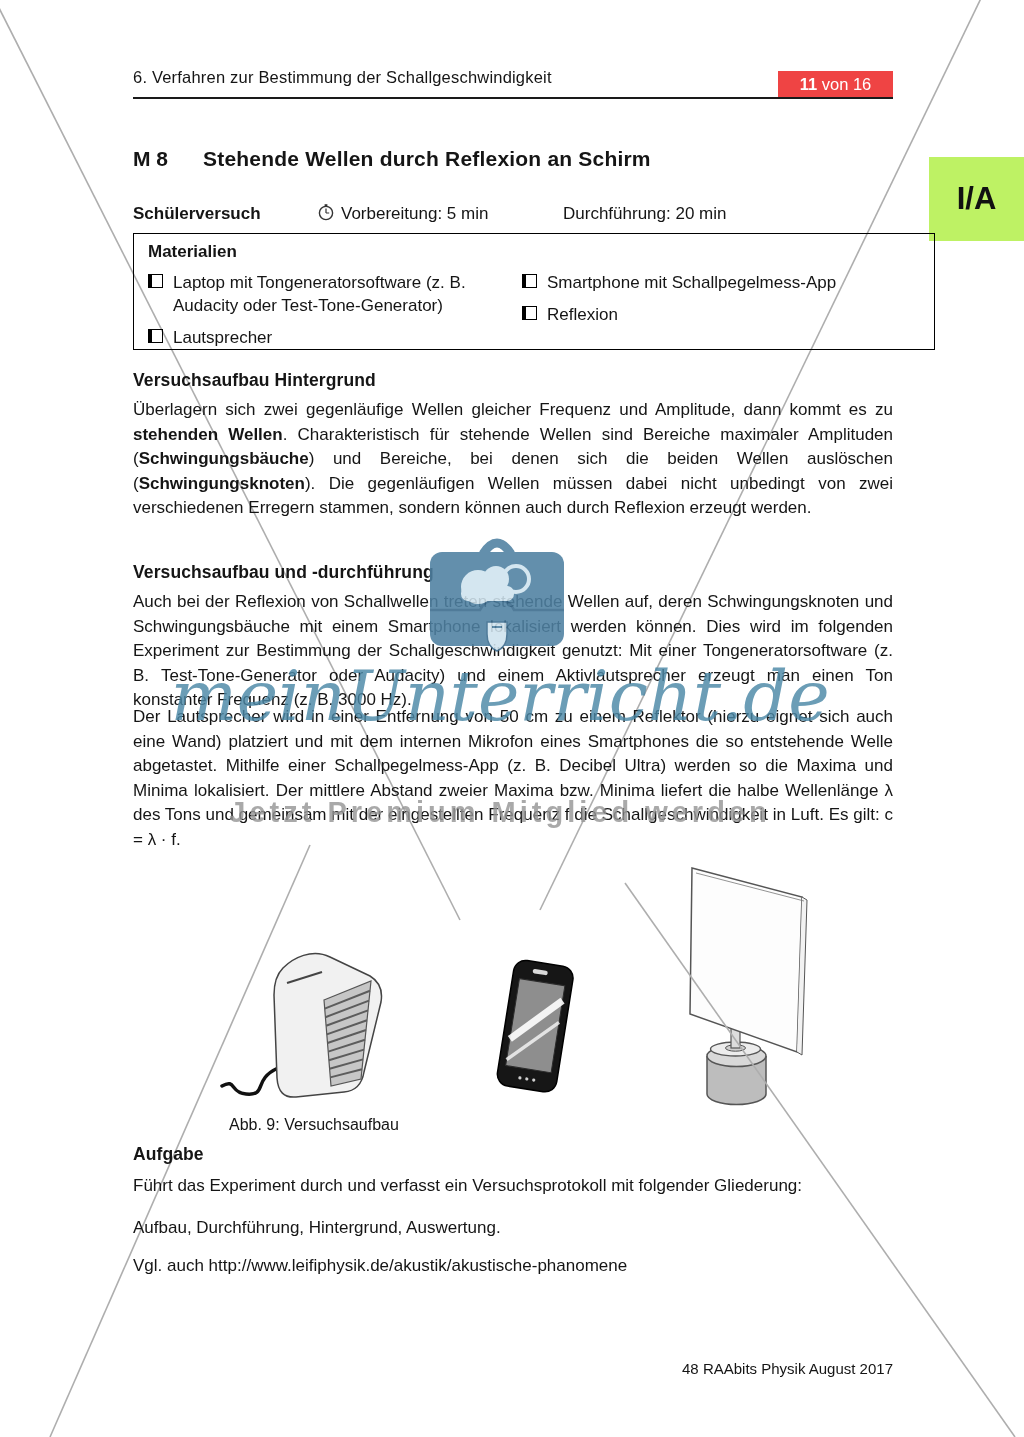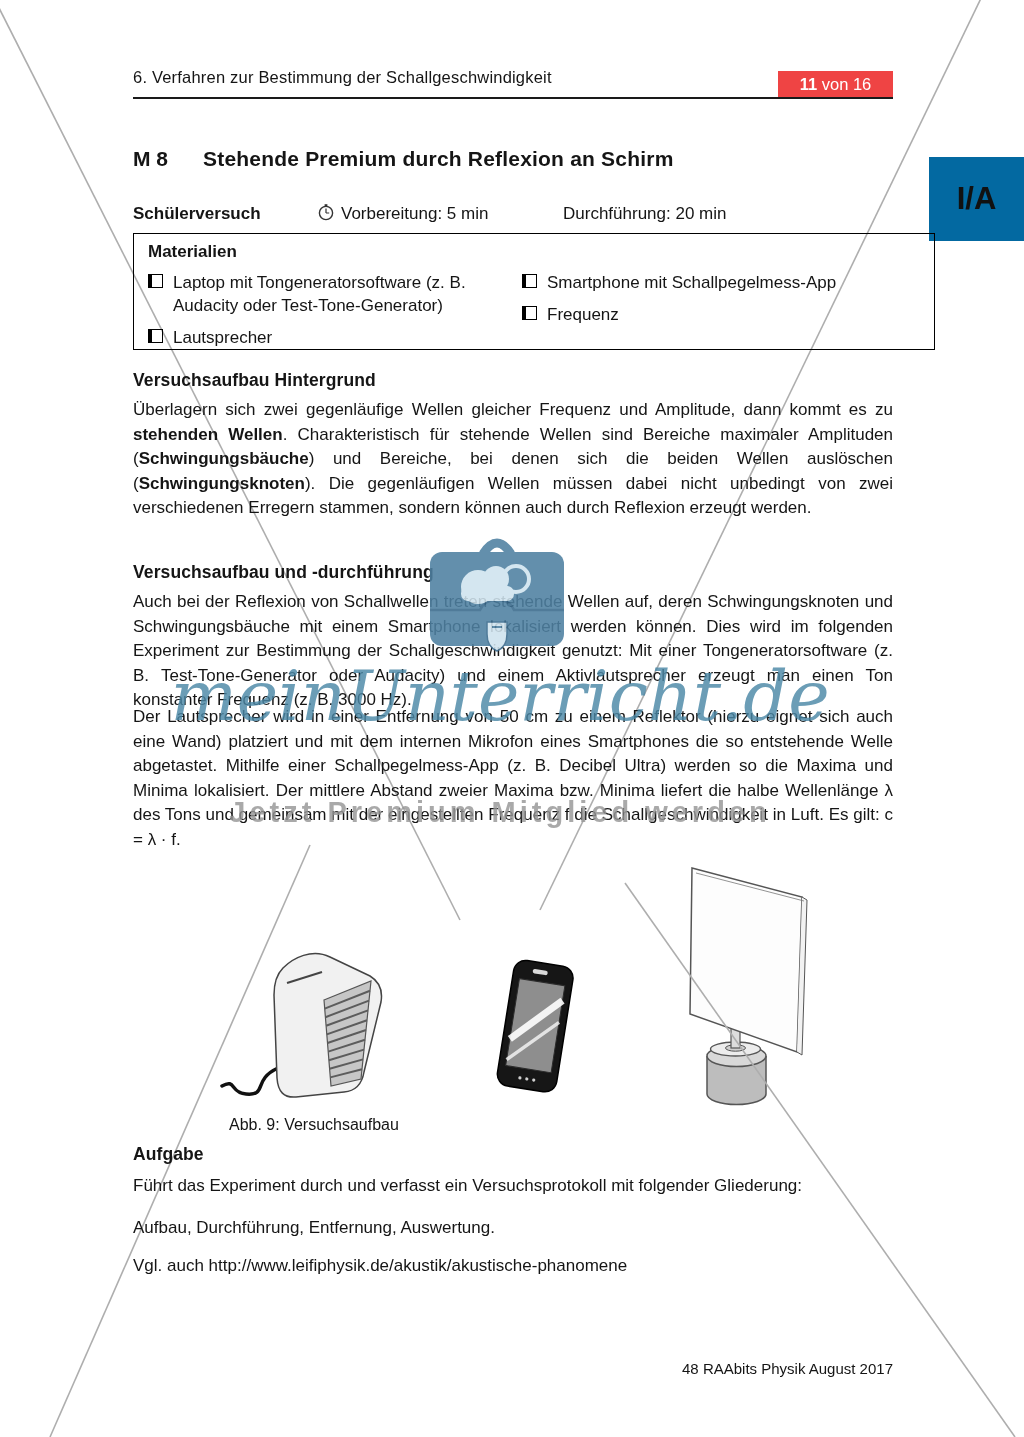--- a/index.html
+++ b/index.html
@@ -5,21 +5,21 @@
   html,body{margin:0;padding:0;background:#e8e8e8;}
   .page{position:relative;width:1024px;height:1437px;background:#fff;overflow:hidden;
         font-family:"Liberation Sans",sans-serif;color:#151515;margin:0 auto;}
   .abs{position:absolute;}
   
   .chapter{left:133px;top:68px;font-size:16.5px;letter-spacing:.2px;}
   .page-badge{left:778px;top:71px;width:115px;height:27px;background:#ef4444;color:#fff;
               text-align:center;line-height:27px;font-size:16.5px;}
   .page-badge .b{font-weight:bold;}
   .head-rule{left:133px;top:97px;width:760px;height:2px;background:#1a1a1a;}
-  .side-badge{left:929px;top:157px;width:95px;height:84px;background:#0369a1;
+  .side-badge{left:929px;top:157px;width:95px;height:84px;background:#bef264;
               text-align:center;line-height:84px;font-size:31px;font-weight:bold;color:#111;}
   
   .title-code{left:133px;top:147px;font-size:21px;font-weight:bold;}
   .title-text{left:203px;top:147px;font-size:21px;font-weight:bold;letter-spacing:.2px;}
   
   .meta-type{left:133px;top:204px;font-size:17px;font-weight:bold;}
   .meta-clock{left:317px;top:203px;}
   .meta-prep{left:341px;top:204px;font-size:17px;}
   .meta-dur{left:563px;top:204px;font-size:17px;}
   
@@ -105,21 +105,21 @@
       <line x1="625" y1="883" x2="1015" y2="1437"></line>
     </g>
   </svg>
 
   <div class="abs chapter z2">6. Verfahren zur Bestimmung der Schallgeschwindigkeit</div>
   <div class="abs page-badge z2"><span class="b">11</span><span> von 16</span></div>
   <div class="abs head-rule z2"></div>
   <div class="abs side-badge z2">I/A</div>
 
   <div class="abs title-code z2">M 8</div>
-  <div class="abs title-text z2">Stehende Premium durch Reflexion an Schirm</div>
+  <div class="abs title-text z2">Stehende Wellen durch Reflexion an Schirm</div>
 
   <div class="abs meta-type z2">Schülerversuch</div>
   <span class="abs meta-clock z2">
     <svg width="18" height="18" viewBox="0 0 18 18">
       <circle cx="9" cy="10" r="6.6" fill="none" stroke="#333" stroke-width="1.4"></circle>
       <rect x="7.6" y="1.2" width="2.8" height="2" fill="#333"></rect>
       <path d="M9,10 L9,5.6 M9,10 L12.2,10" stroke="#333" stroke-width="1.2"></path>
     </svg>
   </span>
   <div class="abs meta-prep z2">Vorbereitung: 5 min</div>
@@ -137,37 +137,37 @@
           <span class="mat-label">Lautsprecher</span>
         </div>
       </div>
     <div class="mat-col mat-col2">
         <div class="mat-item">
           <span class="cbx"></span>
           <span class="mat-label">Smartphone mit Schallpegelmess-App</span>
         </div>
         <div class="mat-item">
           <span class="cbx"></span>
-          <span class="mat-label">Frequenz</span>
+          <span class="mat-label">Reflexion</span>
         </div>
       </div>
   </div>
 
   <div class="abs h-sec h-theory z2">Versuchsaufbau Hintergrund</div>
   <div class="abs para p-theory z2"><span>Überlagern sich zwei gegenläufige Wellen gleicher Frequenz und Amplitude, dann kommt es zu </span><span class="b">stehenden Wellen</span><span>. Charakteristisch für stehende Wellen sind Bereiche maximaler Amplituden (</span><span class="b">Schwingungsbäuche</span><span>) und Bereiche, bei denen sich die beiden Wellen auslöschen (</span><span class="b">Schwingungsknoten</span><span>). Die gegenläufigen Wellen müssen dabei nicht unbedingt von zwei verschiedenen Erregern stammen, sondern können auch durch Reflexion erzeugt werden.</span></div>
 
   <div class="abs h-sec h-setup z2">Versuchsaufbau und -durchführung</div>
   <div class="abs para p-setup1 z2"><span>Auch bei der Reflexion von Schallwellen treten stehende Wellen auf, deren Schwingungsknoten und Schwingungsbäuche mit einem Smartphone lokalisiert werden können. Dies wird im folgenden Experiment zur Bestimmung der Schallgeschwindigkeit genutzt: Mit einer Tongeneratorsoftware (z. B. Test-Tone-Generator oder Audacity) und einem Aktivlautsprecher erzeugt man einen Ton konstanter Frequenz (z. B. 3000 Hz).</span></div>
   <div class="abs para p-setup2 z2"><span>Der Lautsprecher wird in einer Entfernung von 50 cm zu einem Reflektor (hierzu eignet sich auch eine Wand) platziert und mit dem internen Mikrofon eines Smartphones die so entstehende Welle abgetastet. Mithilfe einer Schallpegelmess-App (z. B. Decibel Ultra) werden so die Maxima und Minima lokalisiert. Der mittlere Abstand zweier Maxima bzw. Minima liefert die halbe Wellenlänge λ des Tons und gemeinsam mit der eingestellten Frequenz f die Schallgeschwindigkeit in Luft. Es gilt: c = λ · f.</span></div>
 
   <div class="abs caption z2">Abb. 9: Versuchsaufbau</div>
 
   <div class="abs h-sec h-task z2">Aufgabe</div>
   <div class="abs task-line t1 z2">Führt das Experiment durch und verfasst ein Versuchsprotokoll mit folgender Gliederung:</div>
-  <div class="abs task-line t2 z2">Aufbau, Durchführung, Entfernung, Auswertung.</div>
+  <div class="abs task-line t2 z2">Aufbau, Durchführung, Hintergrund, Auswertung.</div>
   <div class="abs task-line t3 z2">Vgl. auch http://www.leifiphysik.de/akustik/akustische-phanomene</div>
 
   <div class="abs footer z2">48 RAAbits Physik August 2017</div>
 
   <svg class="abs wm wm-logo" viewBox="0 0 140 125">
     <g opacity="0.88">
       <path d="M55,20 Q69,-2 83,20" fill="none" stroke="#4e80a1" stroke-width="9"></path>
       <rect x="2" y="18" width="134" height="94" rx="12" fill="#4e80a1"></rect>
       <path d="M2,76 L52,76 Q56,66 69,66 Q82,66 86,76 L136,76" fill="none" stroke="#39698c" stroke-width="2.5"></path>
       <circle cx="88" cy="45" r="13" fill="none" stroke="#cfe3ee" stroke-width="4"></circle>

